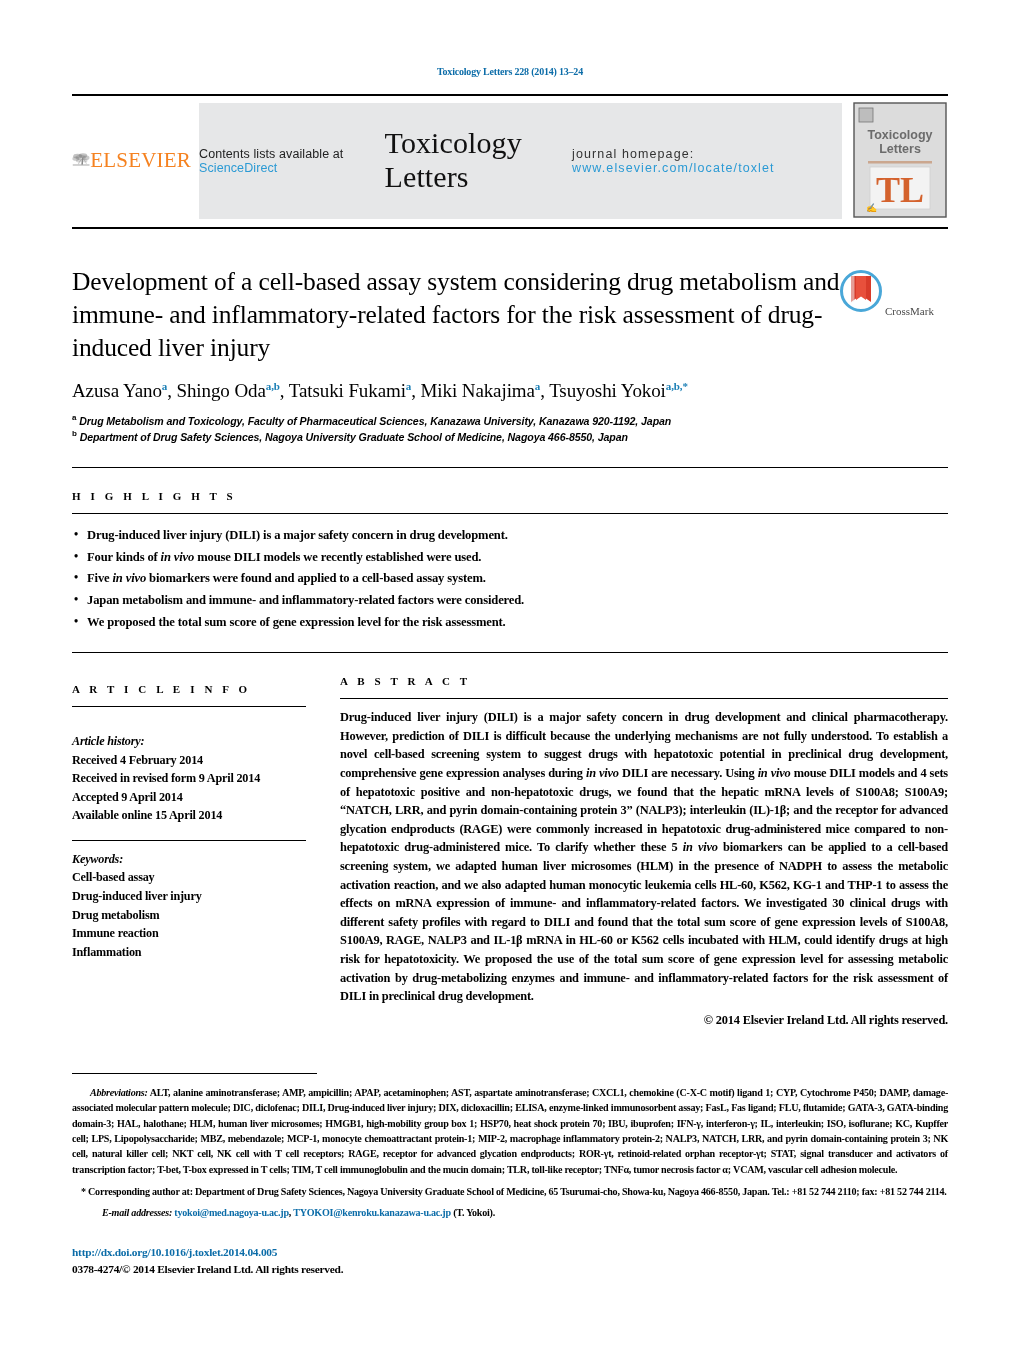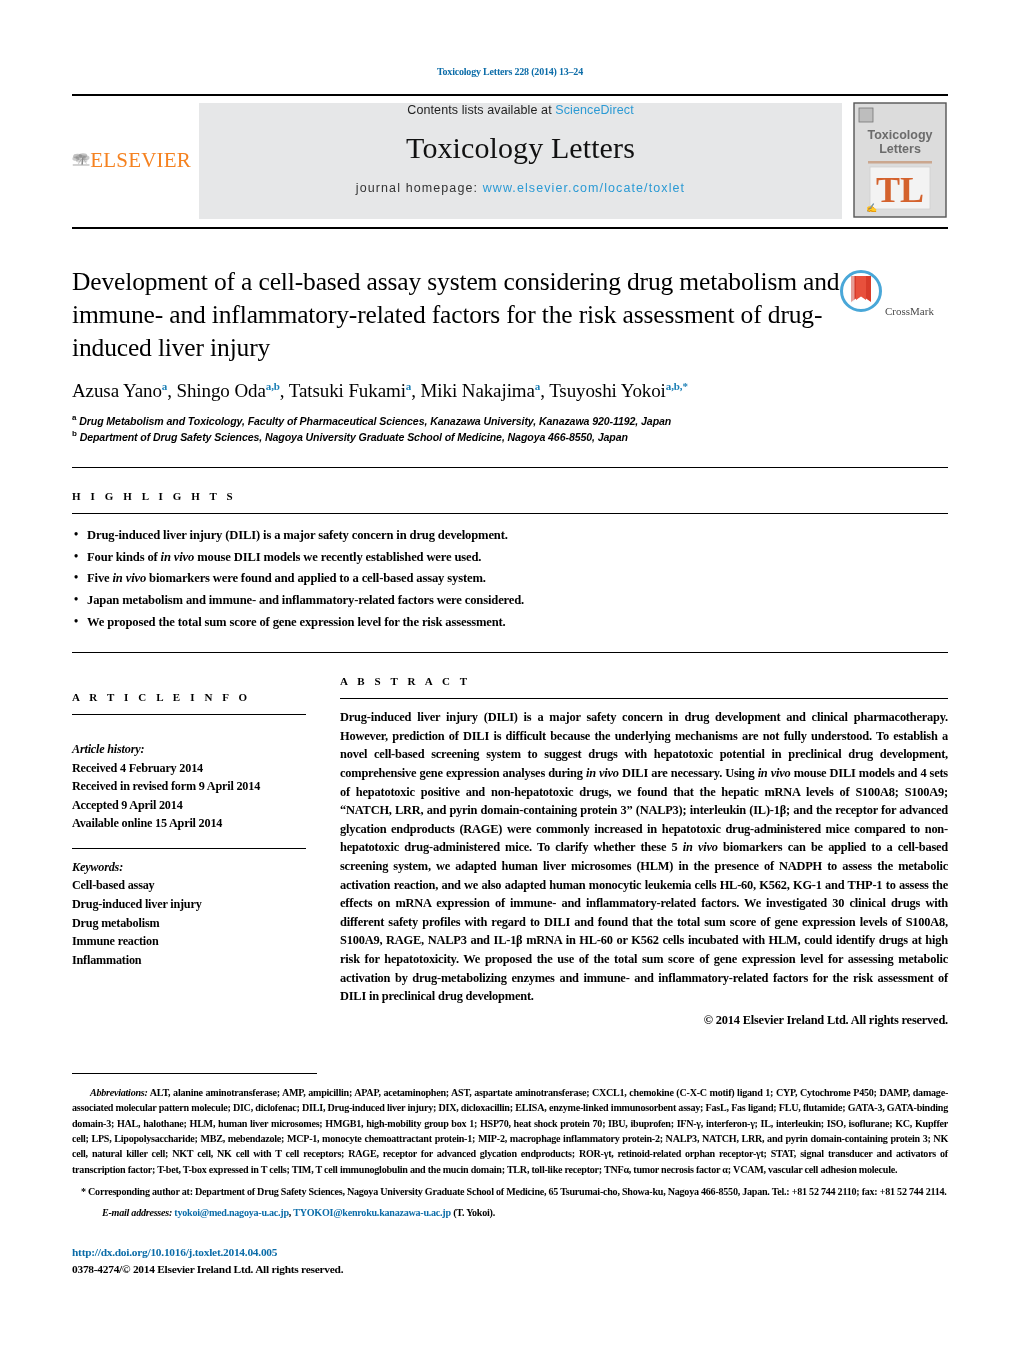--- a/index.html
+++ b/index.html
@@ -61,23 +61,22 @@
     font-size: 21px;
     letter-spacing: 0.2px;
     line-height: 1;
     margin-top: 1px;
   }
   .contents-box {
     flex: 1 1 auto;
     background: #e6e7e8;
     margin: 7px 0 8px 8px;
     display: flex;
-    flex-direction: column;
     align-items: center;
-    justify-content: flex-start;
+    justify-content: space-between;
     position: relative;
   }
   .contents-line {
     font-family: "Liberation Sans", sans-serif;
     font-size: 12.5px;
     color: #222;
     letter-spacing: 0.1px;
   }
   .contents-line .sd-link { color: #2b9ad4; }
   .journal-name {
@@ -332,21 +331,21 @@
     <li>Five <i>in vivo</i> biomarkers were found and applied to a cell-based assay system.</li>
     <li>Japan metabolism and immune- and inflammatory-related factors were considered.</li>
     <li>We proposed the total sum score of gene expression level for the risk assessment.</li>
   </ul>
 
   <div class="rule-thick-top"></div>
 
   <div class="info-abstract">
 
     <div class="col-info">
-      <div class="section-head" style="margin-top:16px">A R T I C L E    I N F O</div>
+      <div class="section-head" style="margin-top:8px">A R T I C L E    I N F O</div>
       <div class="col-rule"></div>
       <div class="hist-block">
         <div class="block-label">Article history:</div>
         <div>Received 4 February 2014</div>
         <div>Received in revised form 9 April 2014</div>
         <div>Accepted 9 April 2014</div>
         <div>Available online 15 April 2014</div>
       </div>
       <div class="kw-sep"></div>
       <div class="kw-block">

